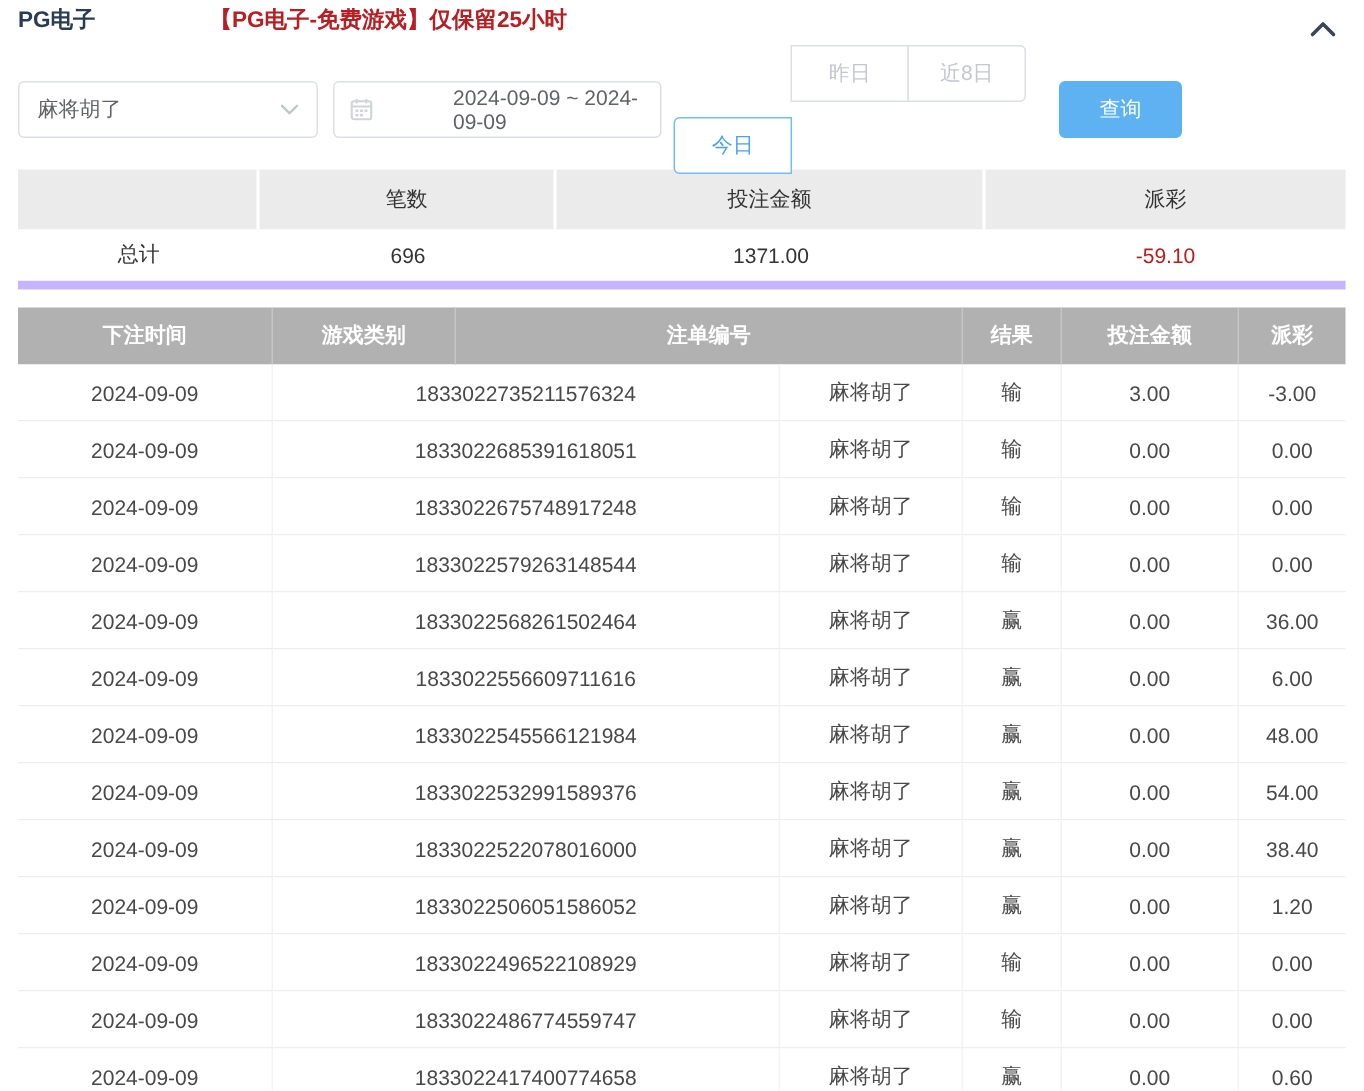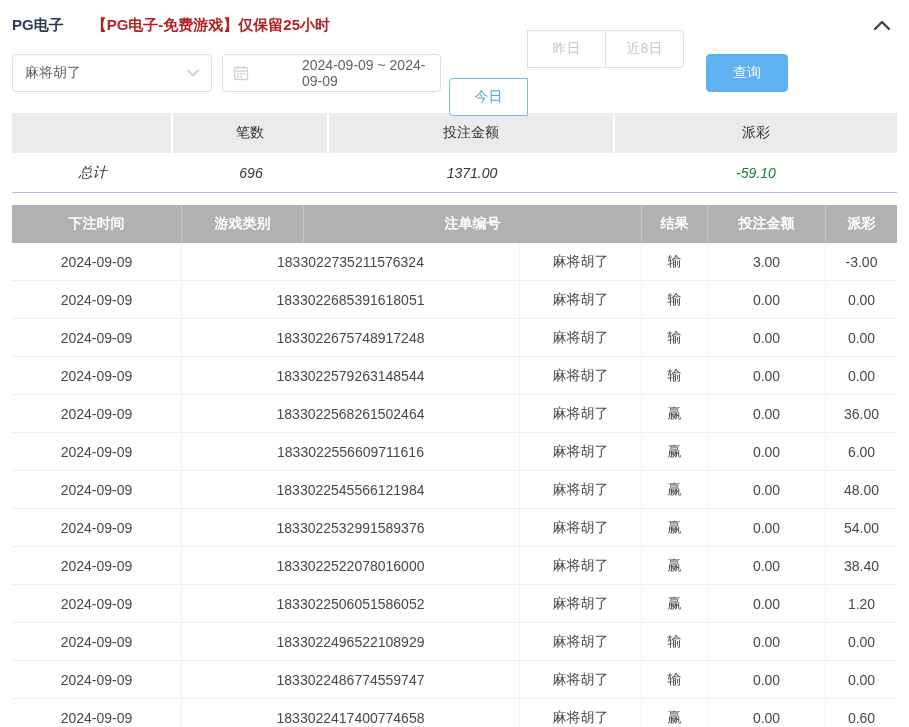--- a/index.html
+++ b/index.html
@@ -8,22 +8,22 @@
     font-family: "Liberation Sans", "DejaVu Sans", sans-serif;
     color: #484848;
     font-size: 14px;
   }
   .page { padding: 0 12px; }
 
   
   .panel-header {
     height: 46px;
     display: flex;
-    align-items: center;
     padding-top: 4px;
+    gap: 48px;
   }
   .panel-title { font-size: 15px; font-weight: bold; color: #2b3b52; }
   .panel-notice { font-size: 15px; font-weight: bold; color: #b52025; margin-left: 28px; }
   .collapse-btn {
     margin-left: auto;
     width: 30px; height: 30px;
     display: flex; align-items: center; justify-content: center;
     background: none; border: none; cursor: pointer;
   }
 
@@ -86,23 +86,23 @@
   
   .summary { margin-top: 21px; }
   .summary .s-row { display: flex; height: 40px; align-items: stretch; }
   .summary .s-head { background: #ebebeb; color: #333; }
   .summary .s-cell {
     display: flex; align-items: center; justify-content: center;
     border-right: 2px solid #ffffff;
   }
   .summary .s-head .s-cell:last-child { border-right: none; }
   .summary .s-body .s-cell { border-right: none; background: #fff; }
-  .summary .s-body { border-bottom: 1px solid #c4b5fd; color: #333; font-style: italic; }
+  .summary .s-body { border-bottom: 6px solid #c4b5fd; color: #333; }
   .sc-1 { width: 161px; }
-  .sc-2 { width: 156px; }
+  .sc-2 { width: 198px; }
   .sc-3 { width: 286px; }
   .sc-4 { flex: 1; }
 
   
   .records { margin-top: 12px; }
   .r-head { display: flex; height: 38px; background: #b1b1b1; }
   .r-head .r-cell {
     color: #ffffff; font-weight: bold;
     display: flex; align-items: center; justify-content: center;
     border-right: 1px solid #c6c6c6;
@@ -114,21 +114,21 @@
     border-right: 1px solid #f3f3f6;
     color: #484848;
   }
   .r-row .r-cell:last-child { border-right: none; }
   .rc-time   { width: 170px; }
   .rc-order  { width: 338px; }
   .rc-game   { width: 122px; }
   .rc-result { width: 66px; }
   .rc-bet    { width: 118px; }
   .rc-payout { flex: 1; }
-  .neg { color: #15803d; }
+  .neg { color: #b91c1c; }
 </style>
 </head>
 <body>
 
 <div class="page">
 
   <div class="panel-header">
     <span class="panel-title">PG电子</span>
     <span class="panel-notice">【PG电子-免费游戏】仅保留25小时</span>
     <button class="collapse-btn">

